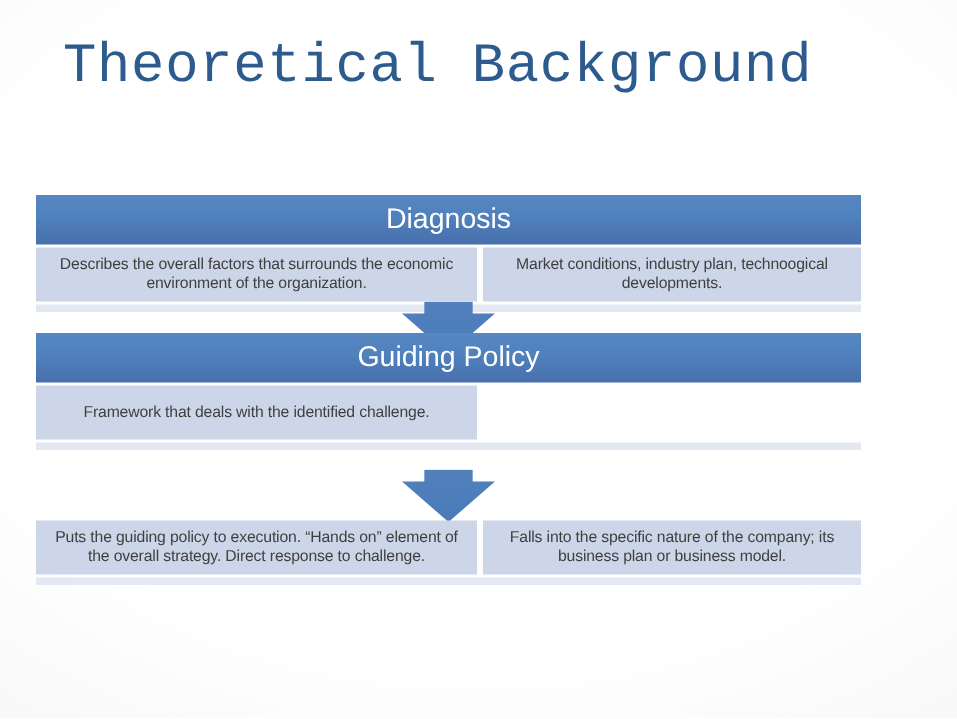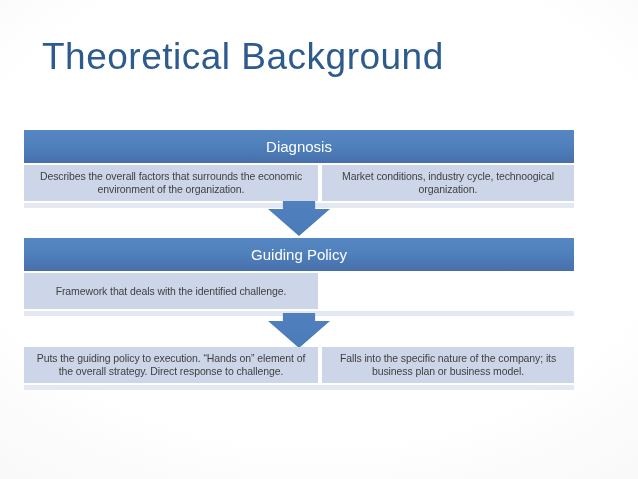--- a/index.html
+++ b/index.html
@@ -7,36 +7,36 @@
     width:638px;height:479px;overflow:hidden;
     font-family:"Liberation Sans",sans-serif;
     -webkit-font-smoothing:antialiased;
   }
   .slide{
     position:relative;width:638px;height:479px;
     background:
       radial-gradient(ellipse 130% 120% at 50% 42%, #ffffff 42%, #f6f6f6 68%, #e9e9e9 88%, #dddddd 100%);
   }
   .title{
-    position:absolute;left:42px;top:36px;margin:0;
-    font-family:Liberation Sans, sans-serif;
+    position:absolute;left:42px;top:24px;margin:0;
+    font-family:Liberation Mono, monospace;
     font-weight:500;
     font-size:37px;
     letter-spacing:0.5px;
     color:var(--title-blue,#2d5b8e);
   }
   .ptable{
     position:absolute;left:24px;width:550px;
   }
   .thead{
     height:33px;
     display:flex;align-items:center;justify-content:center;
     background:linear-gradient(to bottom, #5787c2 0%, var(--header-blue,#4f81bd) 45%, #486fab 100%);
     color:#ffffff;
-    font-size:15px;
+    font-size:19px;
     margin-bottom:2px;
   }
   .tbody{
     display:grid;
     grid-template-columns:294px 4px 252px;
     min-height:36px;
   }
   .cell{
     background:var(--cell-blue,#cdd6e9);
     display:flex;align-items:center;justify-content:center;
@@ -52,37 +52,37 @@
     height:5px;margin-top:2px;
     background:var(--strip-blue,#e3e8f3);
   }
   .arrow{
     position:absolute;left:268px;width:62px;height:35px;
     background:linear-gradient(to bottom,#5280bd,#497bb9);
     clip-path:polygon(24% 0, 76% 0, 76% 23%, 100% 23%, 50% 100%, 0 23%, 24% 23%);
   }
   .t1{top:130px}
   .a1{top:201px}
-  .t2{top:238px}
+  .t2{top:222px}
   .a2{top:313px}
   .t3{top:347px}
 </style>
 </head>
 <body>
 
 <div class="slide">
 
   <h1 class="title">Theoretical Background</h1>
 
   <section class="ptable t1">
     <div class="thead">Diagnosis</div>
     <div class="tbody">
       <div class="cell">Describes the overall factors that surrounds the economic environment of the organization.</div>
       <div class="gap"></div>
-      <div class="cell">Market conditions, industry cycle, technoogical organization.</div>
+      <div class="cell">Market conditions, industry plan, technoogical developments.</div>
     </div>
     <div class="strip"></div>
   </section>
 
   <div class="arrow a1"></div>
 
   <section class="ptable t2">
     <div class="thead">Guiding Policy</div>
     <div class="tbody">
       <div class="cell">Framework that deals with the identified challenge.</div>

